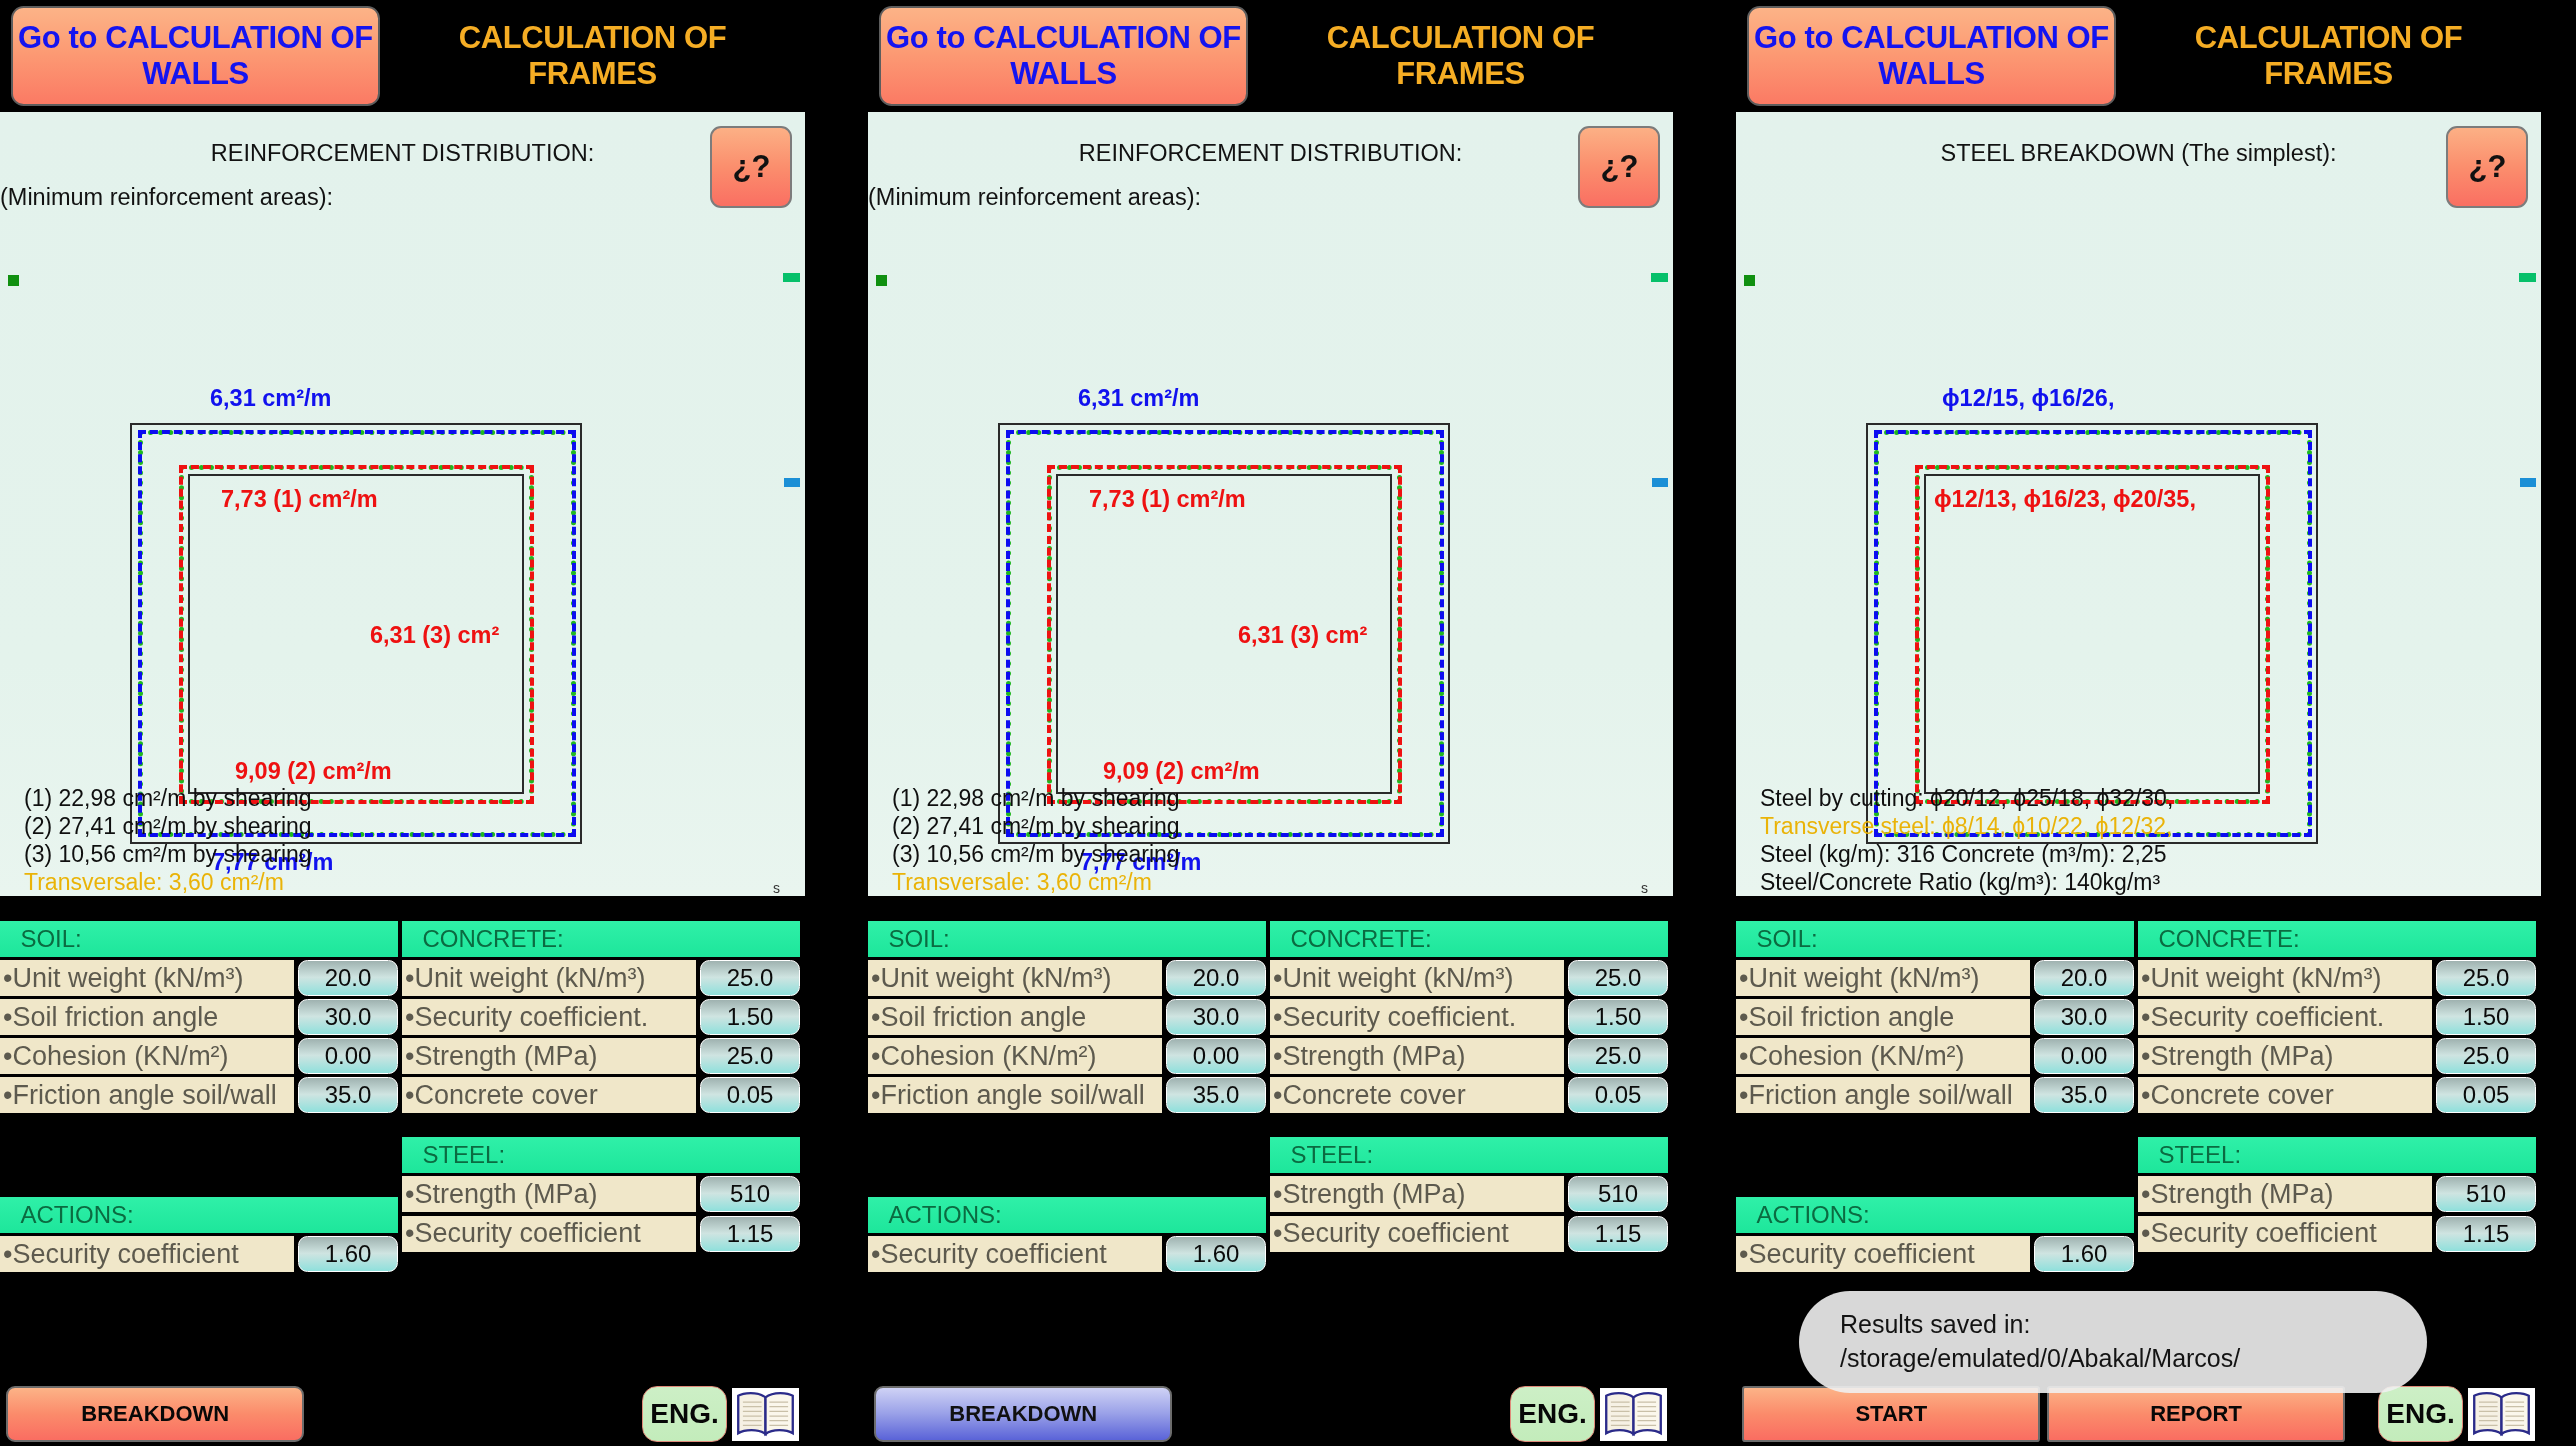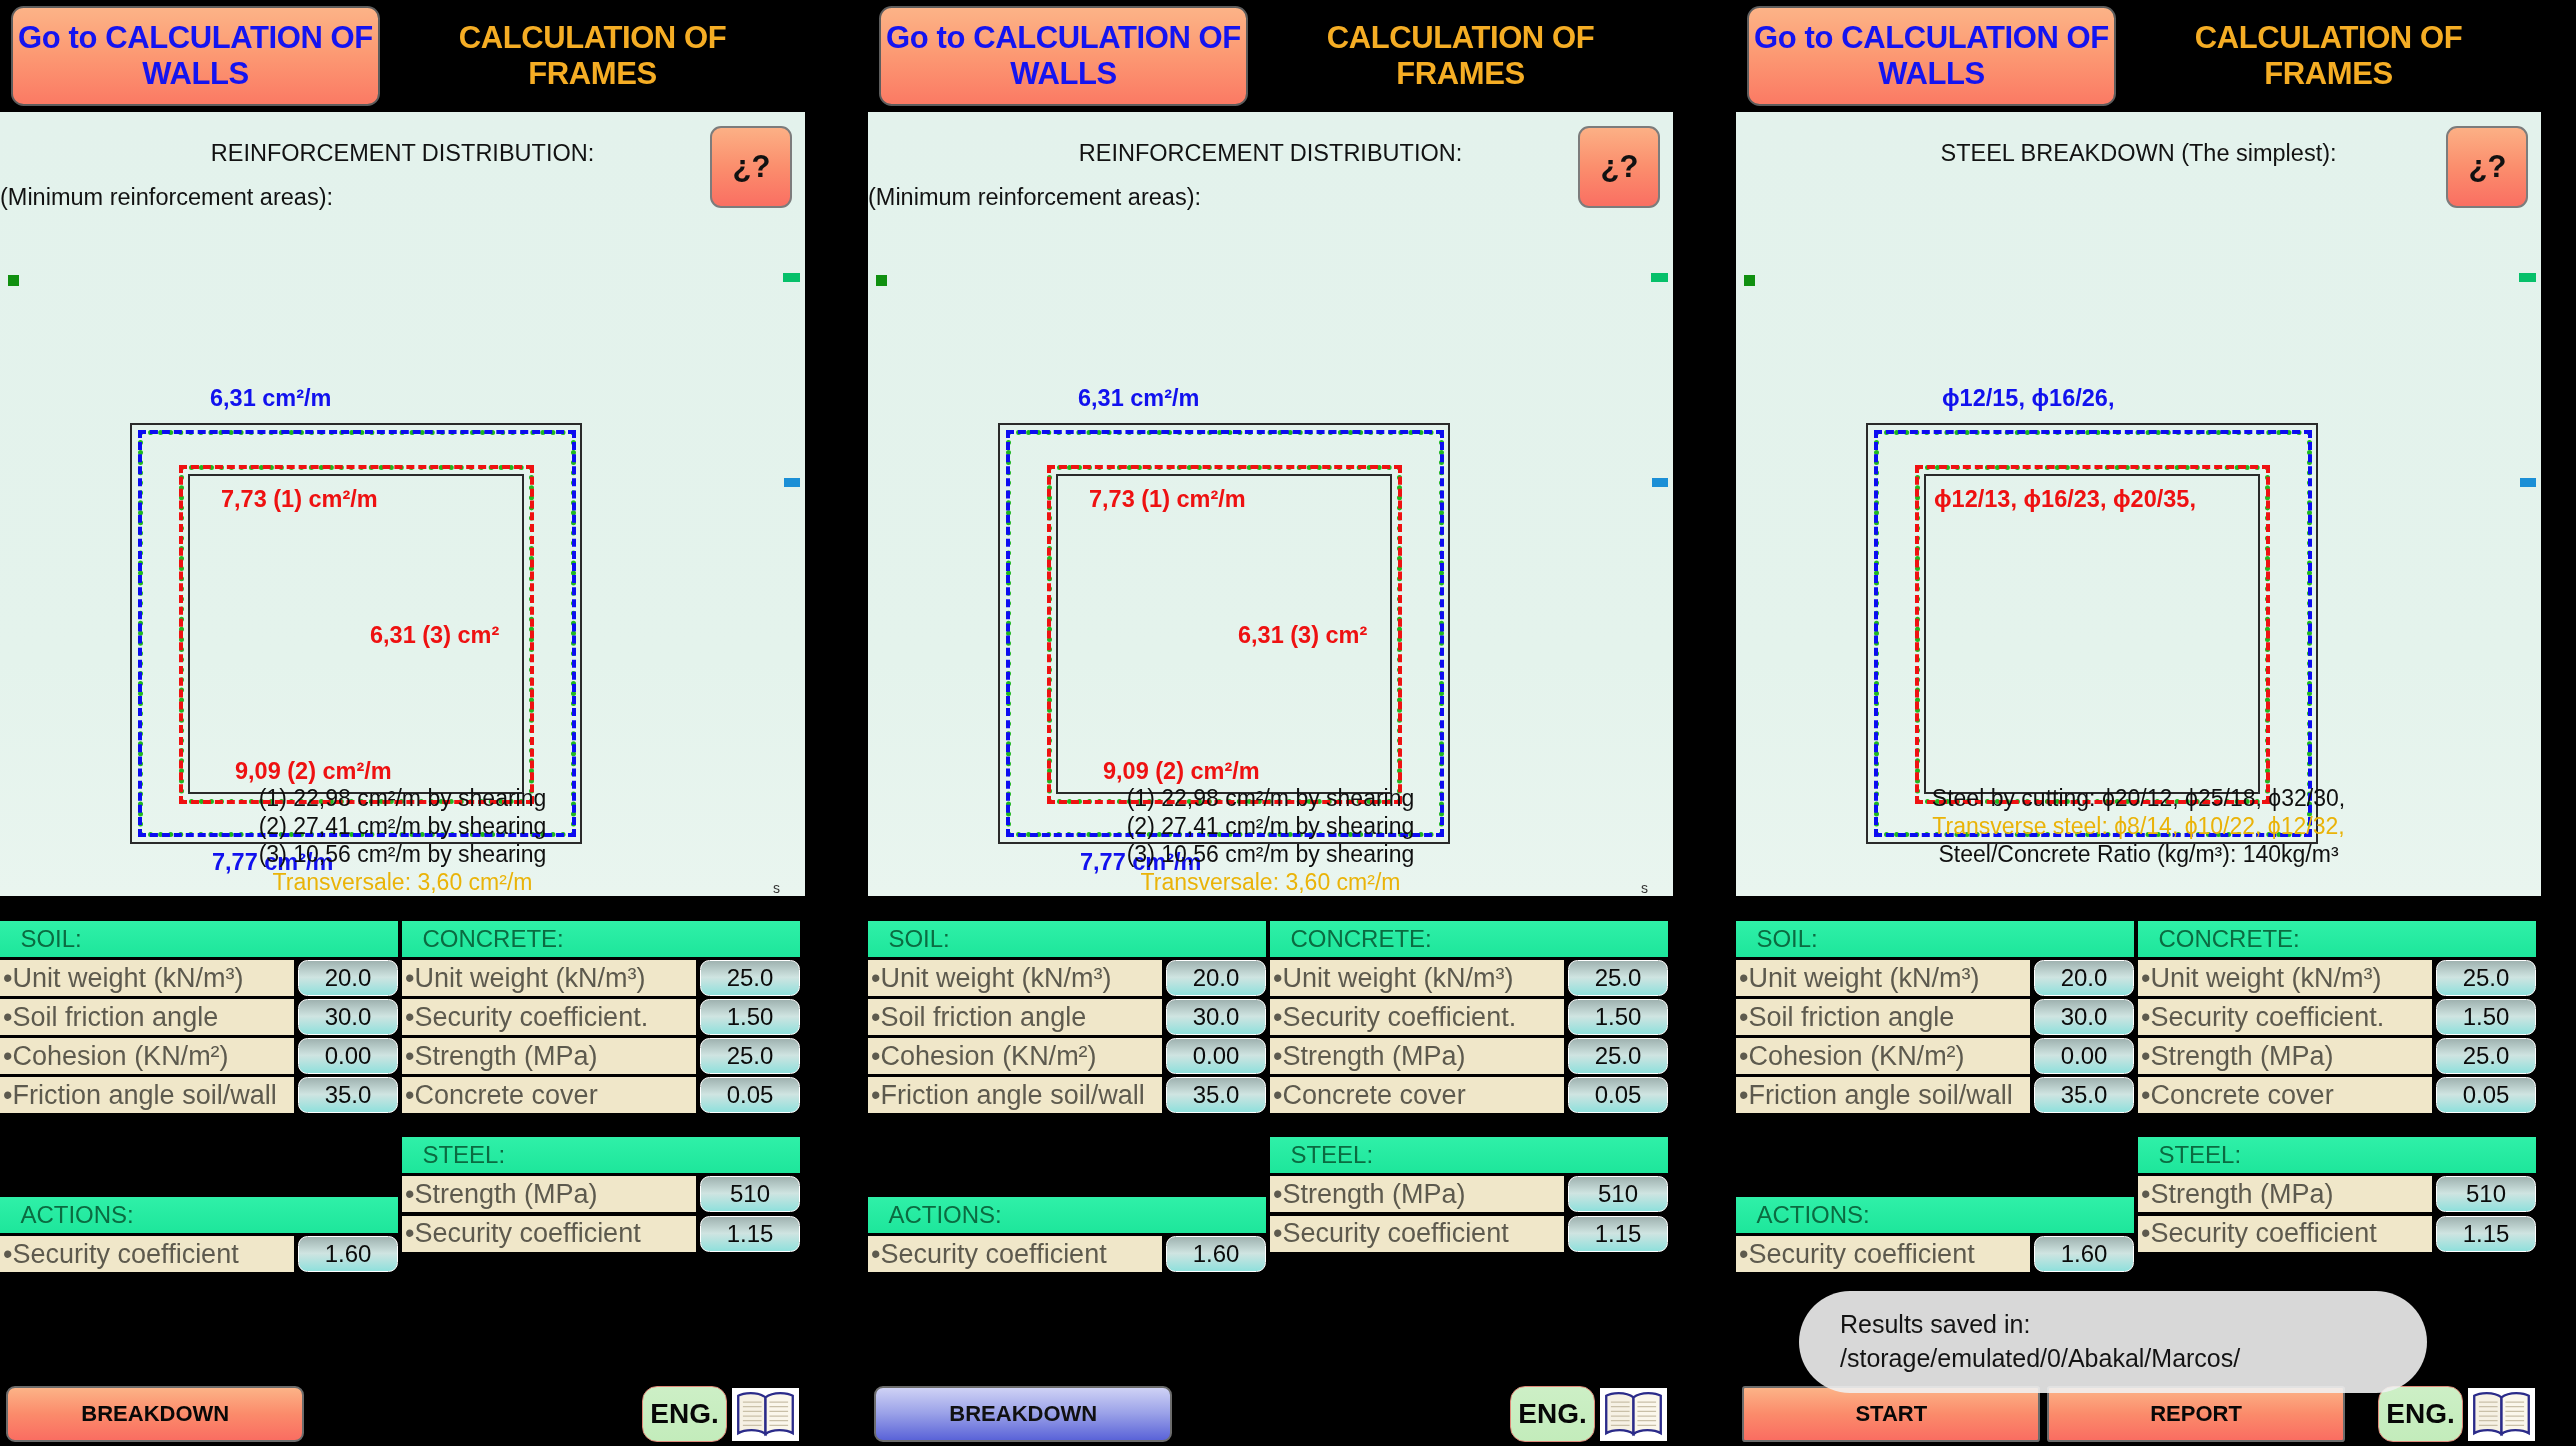--- a/index.html
+++ b/index.html
@@ -64,21 +64,21 @@
   .r-dots-out { left: 138px; top: 318px; width: 438px; height: 407px;
                 border: 5.5px dotted #1fb81f; }
   .r-dots-in  { left: 179px; top: 353px; width: 355px; height: 339px;
                 border: 5.5px dotted #1fb81f; }
 
   .lbl { position:absolute; font-size: 23.5px; font-weight: bold; white-space: nowrap; }
   .lbl.blue { color:#1111ee; }
   .lbl.red  { color:#ee1111; }
 
   .notes { position:absolute; left:0; right:0; top: 784px; }
-  .note-line { text-align:center; font-size: 23px; color:#0f0f0f; line-height: 1.22; }
+  .note-line { font-size: 23px; color:#0f0f0f; line-height: 1.22; padding-left: 24px; }
   .note-line.green { color:#eab308; }
   .corner-s { position:absolute; right: 25px; bottom: 6.3px; font-size: 14px; color:#333; }
 
   
   .tables { position:absolute; left:0; top: 897px; width: 805px; height: 439px; background:#000; }
   .col { position:absolute; top:0; width: 398px; }
   .col.left { left: 0px; }
   .col.right { left: 402px; }
 
   .grp {
@@ -399,20 +399,21 @@
       <div class="rect r-blue"></div>
       <div class="rect r-dots-in"></div>
       <div class="rect r-red"></div>
       <div class="rect r-inner"></div>
       <div class="lbl red" style="left: 198px; top: 374px;">ϕ12/13, ϕ16/23, ϕ20/35,</div>
     </div>
 
     <div class="notes">
       <div class="note-line">Steel by cutting: ϕ20/12, ϕ25/18, ϕ32/30,</div>
       <div class="note-line green">Transverse steel: ϕ8/14, ϕ10/22, ϕ12/32,</div>
+      <div class="note-line">Steel (kg/m): 316 Concrete (m³/m): 2,25</div>
       <div class="note-line">Steel/Concrete Ratio (kg/m³): 140kg/m³</div>
     </div>
 
     <div class="tables">
       <div class="col left">
         <div class="grp">SOIL:</div>
         <div class="row">
           <div class="name">•Unit weight (kN/m³)</div>
           <div class="val">20.0</div>
         </div>

